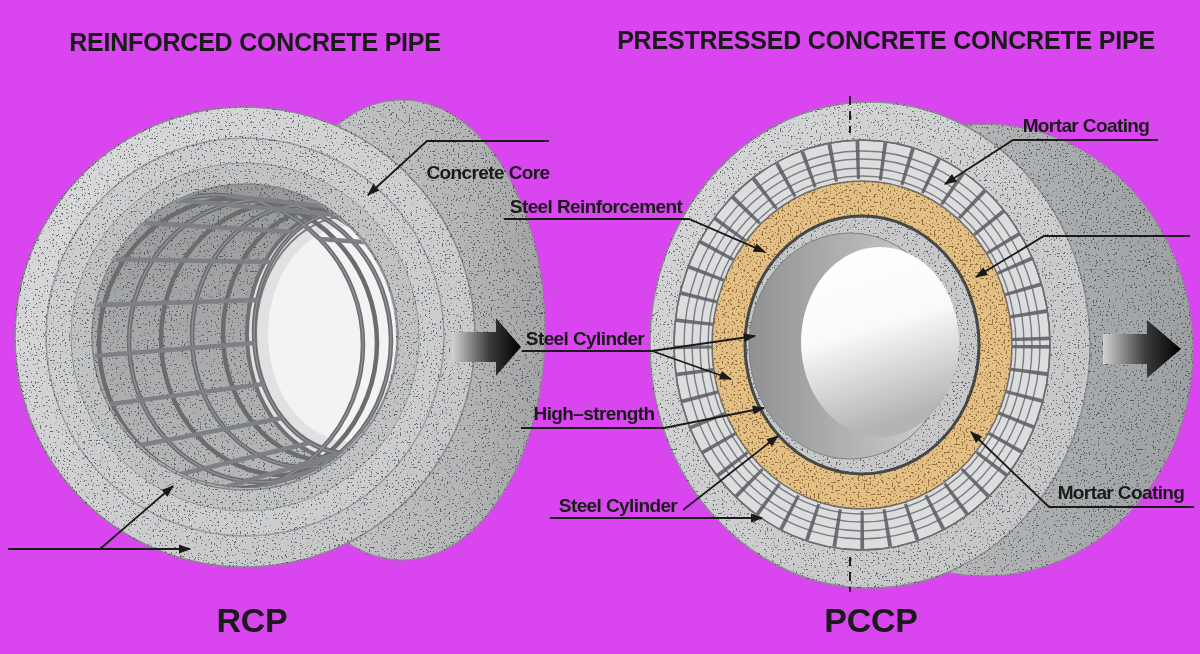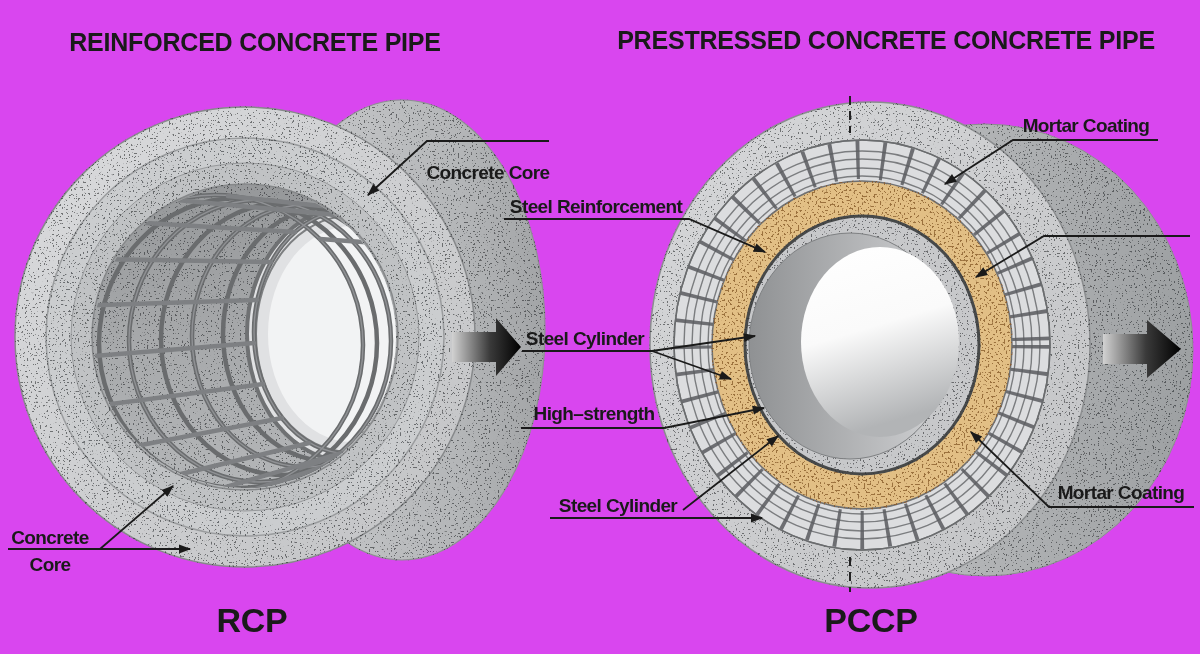--- a/index.html
+++ b/index.html
@@ -229,24 +229,20 @@
 
       <path d="M1194,507 L1049,507 L971,432" marker-end="url(#ah)"></path>
     </g>
   </svg>
 
   <div class="lbl title" style="left:255px;top:28px;">REINFORCED CONCRETE PIPE</div>
   <div class="lbl title" style="left:886px;top:26px;">PRESTRESSED CONCRETE CONCRETE PIPE</div>
 
   <div class="lbl callout" style="left:488px;top:113px;margin-top:46px;">Concrete Core</div>
 
-  <div class="lbl callout" style="left:50px;top:524px;">
-    <span class="ln">Concrete</span>
-    <span class="ln">Core</span>
-  </div>
 
   <div class="lbl callout" style="left:596px;top:193px;">Steel Reinforcement</div>
 
   <div class="lbl callout" style="left:1086px;top:112px;">Mortar Coating</div>
 
 
   <div class="lbl callout" style="left:585px;top:325px;">Steel Cylinder</div>
 
   <div class="lbl callout" style="left:594px;top:400px;">
     <span class="ln">High–strength</span>

